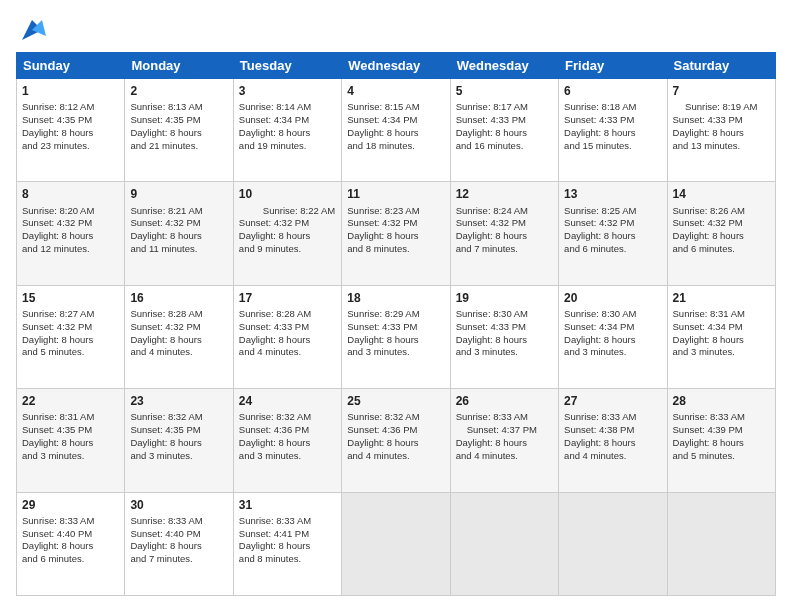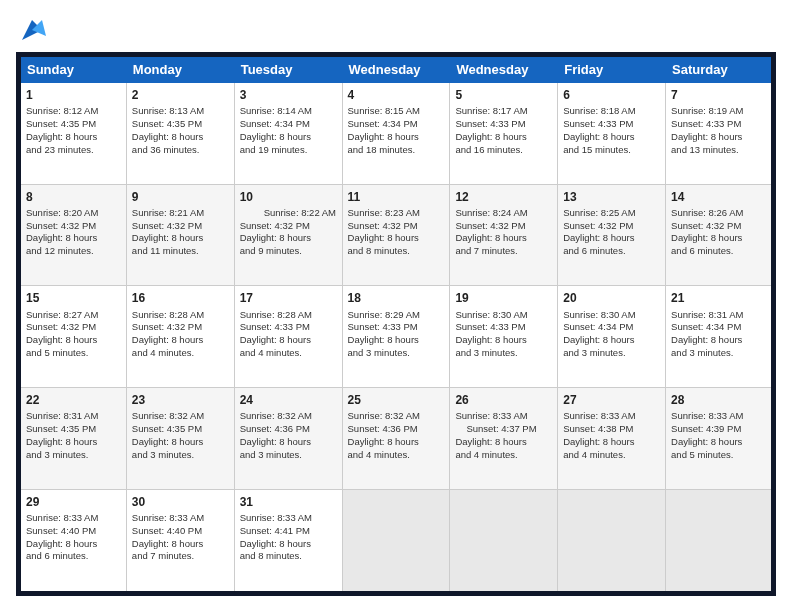--- a/index.html
+++ b/index.html
@@ -47,21 +47,21 @@
       font-weight: bold;
       color: #222;
       line-height: 1.1;
     }
     .location {
       font-size: 14px;
       color: #444;
     }
     .calendar {
       flex: 1;
-      border: 5px solid #0f172a;
+      border: 1px solid #0f172a;
       border-collapse: collapse;
       width: 100%;
       table-layout: fixed;
     }
     .calendar th {
       background: #1565c0;
       color: #fff;
       text-align: left;
       padding: 5px 6px;
       font-size: 13px;
@@ -132,21 +132,21 @@
             <span style="display: block;">Sunrise: 8:12 AM</span>
             <span style="display: block;">Sunset: 4:35 PM</span>
             <span style="display: block;">Daylight: 8 hours</span>
             <span style="display: block;">and 23 minutes.</span>
           </td>
           <td>
             <span class="day-num">2</span>
             <span style="display: block;">Sunrise: 8:13 AM</span>
             <span style="display: block;">Sunset: 4:35 PM</span>
             <span style="display: block;">Daylight: 8 hours</span>
-            <span style="display: block;">and 36 minutes.</span>
+            <span style="display: block;">and 21 minutes.</span>
           </td>
           <td>
             <span class="day-num">3</span>
             <span style="display: block;">Sunrise: 8:14 AM</span>
             <span style="display: block;">Sunset: 4:34 PM</span>
             <span style="display: block;">Daylight: 8 hours</span>
             <span style="display: block;">and 19 minutes.</span>
           </td>
           <td>
             <span class="day-num">4</span>
@@ -164,21 +164,21 @@
           </td>
           <td>
             <span class="day-num">6</span>
             <span style="display: block;">Sunrise: 8:18 AM</span>
             <span style="display: block;">Sunset: 4:33 PM</span>
             <span style="display: block;">Daylight: 8 hours</span>
             <span style="display: block;">and 15 minutes.</span>
           </td>
           <td>
             <span class="day-num">7</span>
-            <span style="display: block;">Sunrise: 8:19 AM</span>
+            <span style="display: block; text-align: center;">Sunrise: 8:19 AM</span>
             <span style="display: block;">Sunset: 4:33 PM</span>
             <span style="display: block;">Daylight: 8 hours</span>
             <span style="display: block;">and 13 minutes.</span>
           </td>
         </tr>
         <tr>
           <td>
             <span class="day-num">8</span>
             <span style="display: block;">Sunrise: 8:20 AM</span>
             <span style="display: block;">Sunset: 4:32 PM</span>

